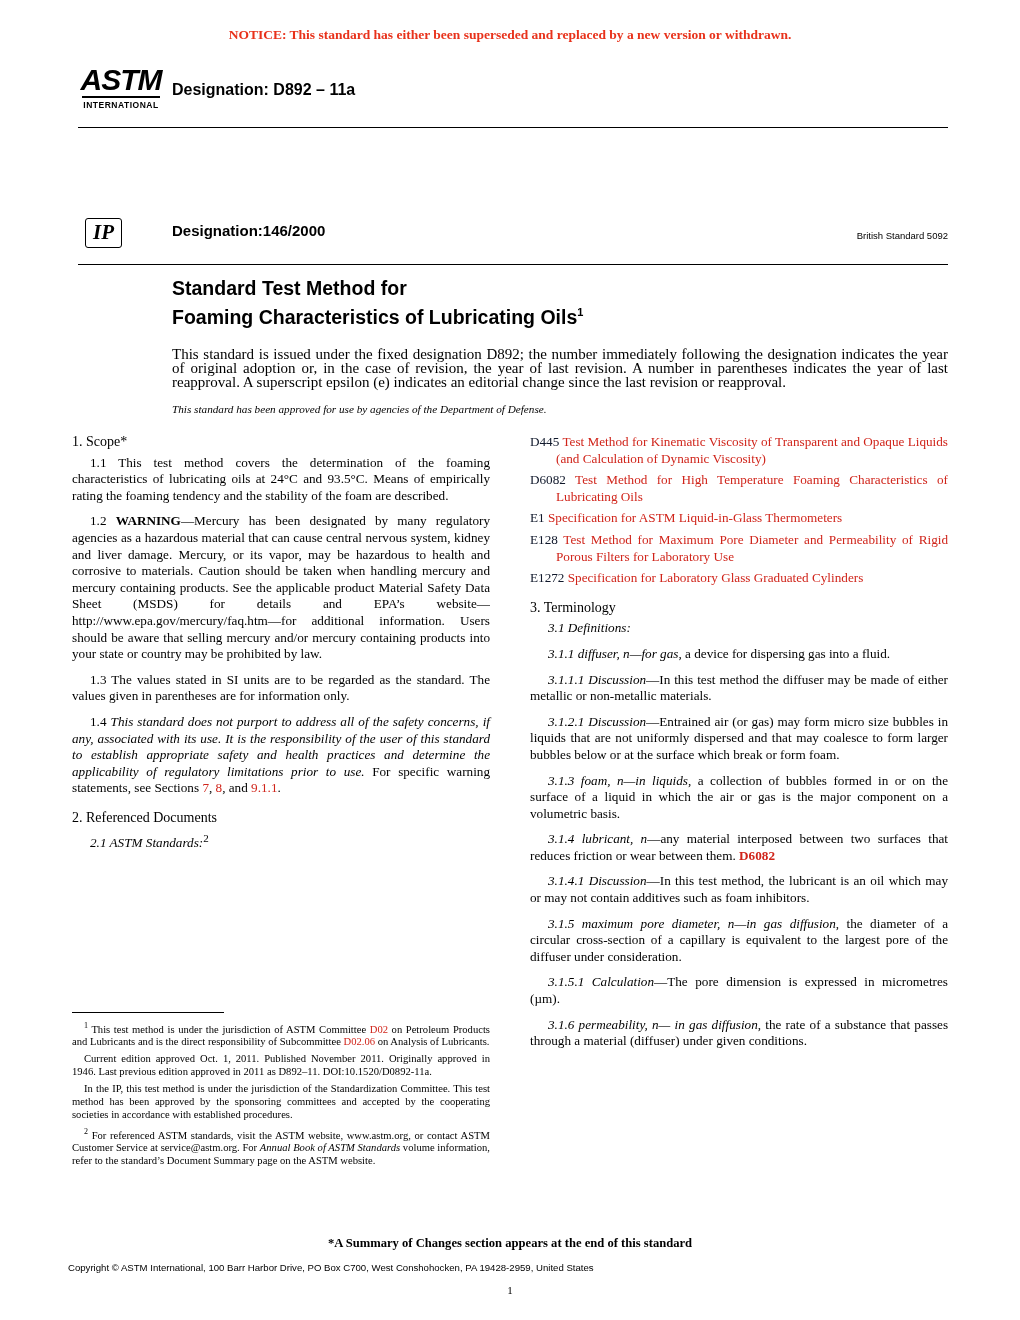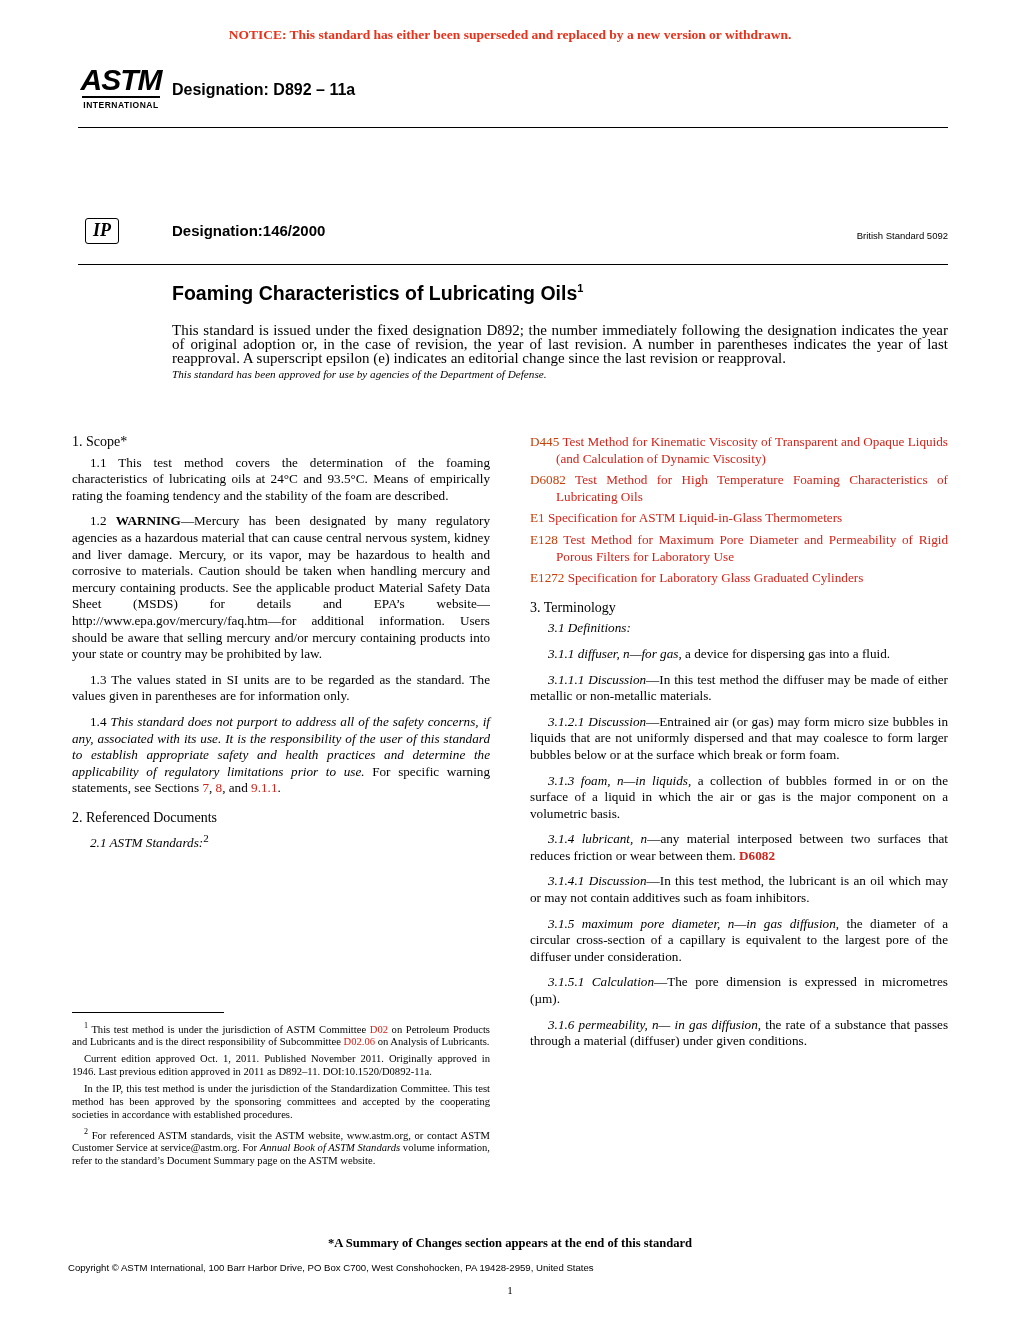--- a/index.html
+++ b/index.html
@@ -85,21 +85,21 @@
   .ip-logo {
     position: absolute;
     left: 85px;
     top: 0px;
     border: 1.6px solid #000;
     border-radius: 3px;
     padding: 1px 7px 2px 7px;
     font-family: "Liberation Serif", serif;
     font-weight: bold;
     font-style: italic;
-    font-size: 18px;
+    font-size: 21px;
   }
   .desig2 {
     position: absolute;
     left: 172px;
     top: 4px;
     font-family: "Liberation Sans", sans-serif;
     font-weight: bold;
     font-size: 15px;
   }
   .bs-num {
@@ -126,21 +126,21 @@
     font-size: 11px;
     font-weight: bold;
   }
   .issued {
     margin-top: 18px;
     font-size: 15px;
     line-height: 14.2px;
     text-align: justify;
   }
   .approved {
-    margin-top: 2px;
+    margin-top: 13px;
     font-size: 11.2px;
     font-style: italic;
     line-height: 14px;
   }
 
   
   .cols {
     position: absolute;
     top: 408px;
     left: 72px;
@@ -175,21 +175,21 @@
   .bold { font-weight: bold; }
   .link { color: #d0241a; }
 
   .refitem {
     margin: 0 0 5px 0;
     padding-left: 26px;
     text-indent: -26px;
     color: #d0241a;
     text-align: justify;
   }
-  .refitem .code { color: #c2410c; }
+  .refitem .code { color: #0f172a; }
 
   
   .fn-rule {
     position: absolute;
     left: 0;
     top: 578px;
     width: 152px;
     border-top: 1px solid #000;
   }
   .footnotes {
@@ -255,20 +255,21 @@
 
   <div style="position:absolute; left:0; top:192px; width:1020px; height:60px;">
     <div class="ip-logo">IP</div>
     <div class="desig2">Designation:146/2000</div>
     <div style="position:absolute; right:72px; top:12px;" class="bs-num">British Standard 5092</div>
     <div class="rowline" style="top:46px;"></div>
   </div>
 
   <div class="titleblock" style="top:250px;">
     <div class="title">
+      <div>Standard Test Method for</div>
       <div><span>Foaming Characteristics of Lubricating Oils</span><sup>1</sup></div>
     </div>
     <div class="issued">This standard is issued under the fixed designation D892; the number immediately following the designation indicates the year of original adoption or, in the case of revision, the year of last revision. A number in parentheses indicates the year of last reapproval. A superscript epsilon (e) indicates an editorial change since the last revision or reapproval.</div>
     <div class="approved">This standard has been approved for use by agencies of the Department of Defense.</div>
   </div>
 
   <div class="cols">
 
     <div class="col left">
       <div class="sec-head first">1.  Scope*</div>

